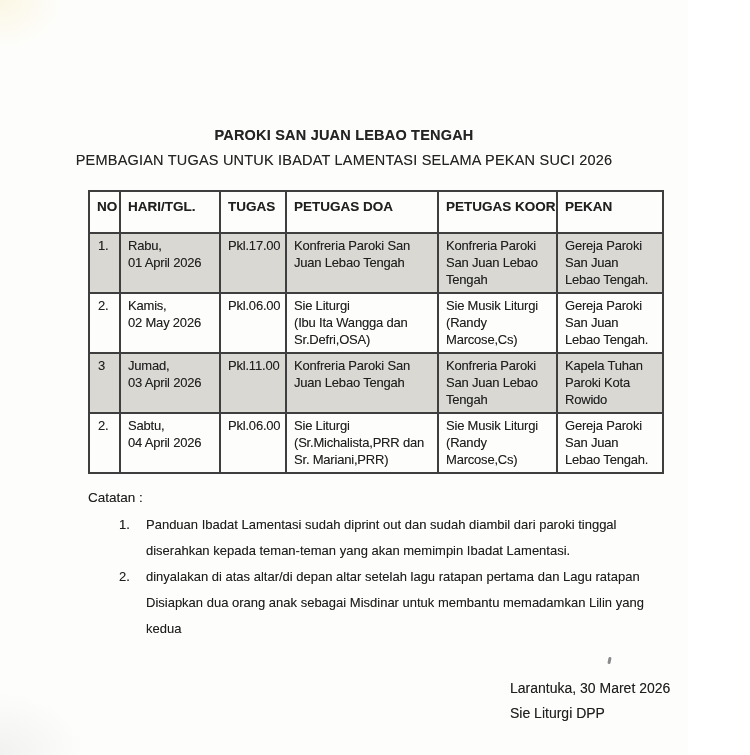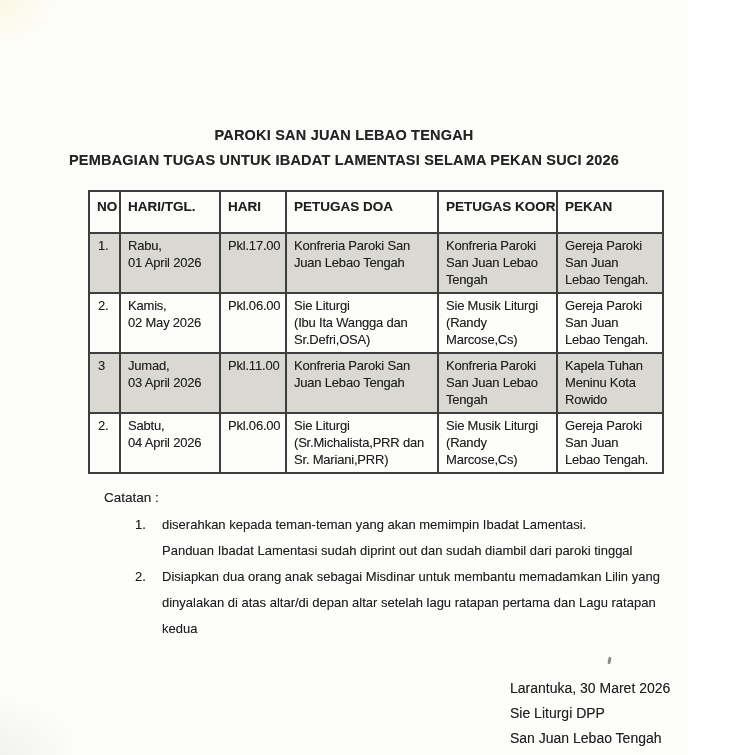--- a/index.html
+++ b/index.html
@@ -29,21 +29,21 @@
     font-weight: 600;
     letter-spacing: 0.2px;
     color: #242424;
   }
   .doc-subtitle {
     position: absolute;
     left: 0; right: 0;
     top: 152px;
     text-align: center;
     font-size: 14.5px;
-    font-weight: 700;
+    font-weight: 400;
     letter-spacing: 0.2px;
     color: #242424;
   }
 
   table.schedule {
     position: absolute;
     left: 88px;
     top: 190px;
     border-collapse: collapse;
     table-layout: fixed;
@@ -69,21 +69,21 @@
     padding: 3px 5px 4px 7px;
     white-space: pre;
     letter-spacing: -0.2px;
     overflow: hidden;
   }
   .schedule tr.shaded td { background: #d9d8d3; }
   .schedule td.c-no { padding-left: 8px; }
 
   .notes {
     position: absolute;
-    left: 104px;
+    left: 88px;
     top: 490px;
     width: 640px;
     font-size: 13px;
     color: #1f1f1f;
   }
   .notes-label {
     font-size: 13.5px;
     margin-bottom: 7px;
   }
   .note-item {
@@ -136,21 +136,21 @@
       <col style="width:100px">
       <col style="width:66px">
       <col style="width:152px">
       <col style="width:119px">
       <col style="width:106px">
     </colgroup>
     <thead>
       <tr>
         <th class="soft">NO</th>
         <th class="soft">HARI/TGL.</th>
-        <th class="soft">HARI</th>
+        <th class="soft">TUGAS</th>
         <th class="soft">PETUGAS DOA</th>
         <th class="soft">PETUGAS KOOR</th>
         <th class="soft">PEKAN</th>
       </tr>
     </thead>
     <tbody>
       <tr class="shaded">
         <td class="c-no soft">1.</td>
         <td class="soft">Rabu,
 01 April 2026</td>
@@ -183,21 +183,21 @@
         <td class="c-no soft">3</td>
         <td class="soft">Jumad,
 03 April 2026</td>
         <td class="soft">Pkl.11.00</td>
         <td class="soft">Konfreria Paroki San
 Juan Lebao Tengah</td>
         <td class="soft">Konfreria Paroki
 San Juan Lebao
 Tengah</td>
         <td class="soft">Kapela Tuhan
-Meninu Kota
+Paroki Kota
 Rowido</td>
       </tr>
       <tr>
         <td class="c-no soft">2.</td>
         <td class="soft">Sabtu,
 04 April 2026</td>
         <td class="soft">Pkl.06.00</td>
         <td class="soft">Sie Liturgi
 (Sr.Michalista,PRR dan
 Sr. Mariani,PRR)</td>
@@ -209,35 +209,34 @@
 Lebao Tengah.</td>
       </tr>
     </tbody>
   </table>
 
   <div class="notes">
     <div class="notes-label soft">Catatan :</div>
     <div class="note-item">
       <div class="note-num soft">1.</div>
       <div class="note-text">
+        <div class="note-line soft">Panduan Ibadat Lamentasi sudah diprint out dan sudah diambil dari paroki tinggal</div>
         <div class="note-line soft">diserahkan kepada teman-teman yang akan memimpin Ibadat Lamentasi.</div>
-        <div class="note-line soft">Panduan Ibadat Lamentasi sudah diprint out dan sudah diambil dari paroki tinggal</div>
       </div>
     </div>
     <div class="note-item">
       <div class="note-num soft">2.</div>
       <div class="note-text">
+        <div class="note-line soft">dinyalakan di atas altar/di depan altar setelah lagu ratapan pertama dan Lagu ratapan</div>
         <div class="note-line soft">Disiapkan dua orang anak sebagai Misdinar untuk membantu memadamkan Lilin yang</div>
-        <div class="note-line soft">dinyalakan di atas altar/di depan altar setelah lagu ratapan pertama dan Lagu ratapan</div>
         <div class="note-line soft">kedua</div>
       </div>
     </div>
   </div>
 
   <div class="speck"></div>
 
   <div class="signature">
     <div class="soft">Larantuka, 30 Maret 2026</div>
     <div class="soft">Sie Liturgi DPP</div>
-    <div class="soft">San Juan Lebao Tengah</div>
   </div>
 
 </div>
 
 </body></html>

